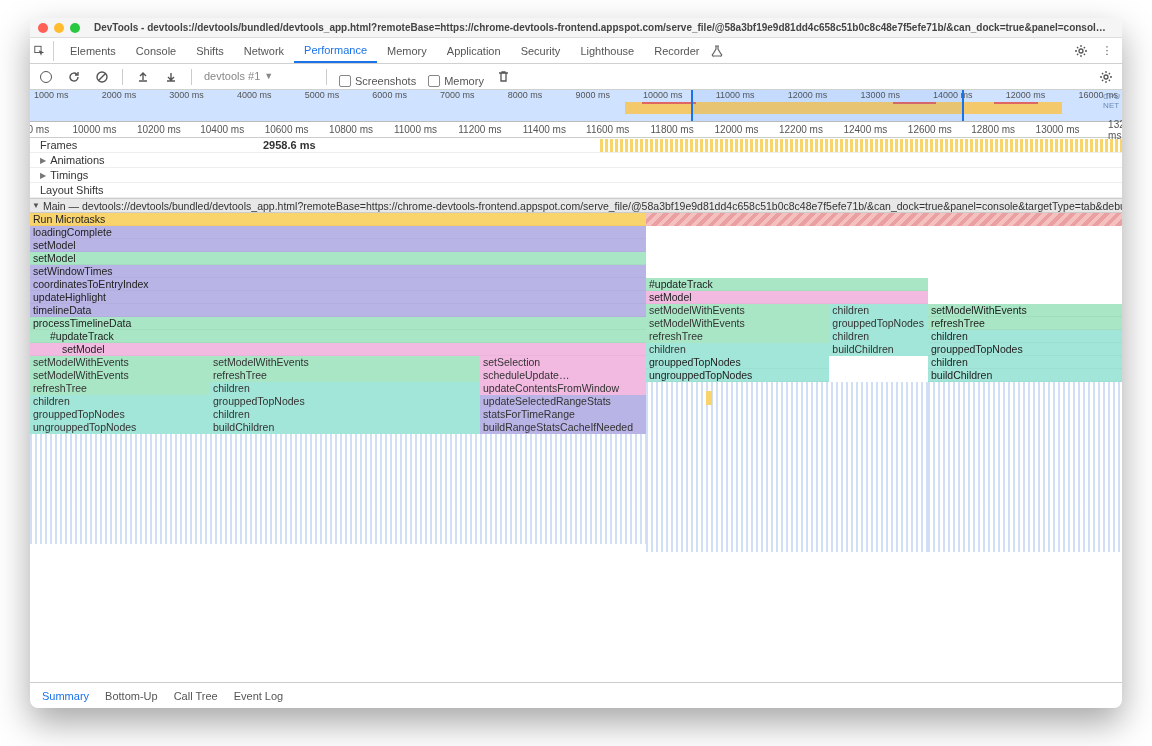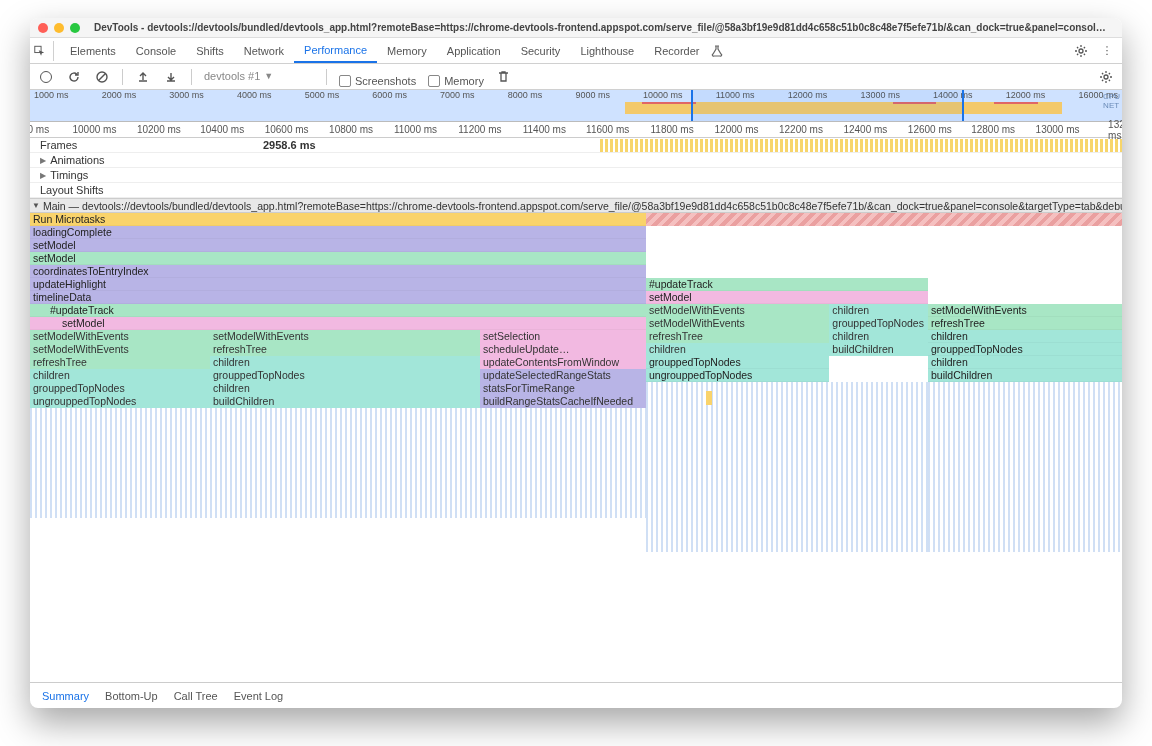--- a/index.html
+++ b/index.html
@@ -254,23 +254,25 @@
   </div>
 
   <div class="flame">
     <div class="long-red"></div>
 
     <div class="flamecol colA">
       <div class="bar c-yellow">Run Microtasks</div>
       <div class="bar c-purple">loadingComplete</div>
       <div class="bar c-purple">setModel</div>
       <div class="bar c-green">setModel</div>
+      <div class="bar c-purple">setWindowTimes</div>
       <div class="bar c-purple">coordinatesToEntryIndex</div>
       <div class="bar c-purple">updateHighlight</div>
       <div class="bar c-purple">timelineData</div>
+      <div class="bar c-green">processTimelineData</div>
       <div class="bar c-green indent1">#updateTrack</div>
       <div class="bar c-pink indent2">setModel</div>
       <div class="sub3">
         <div class="c-green sub3-a indent2">setModelWithEvents</div>
         <div class="c-green sub3-b">setModelWithEvents</div>
         <div class="c-pink sub3-c">setSelection</div>
       </div>
       <div class="sub3">
         <div class="c-green sub3-a indent2">setModelWithEvents</div>
         <div class="c-green sub3-b">refreshTree</div>

